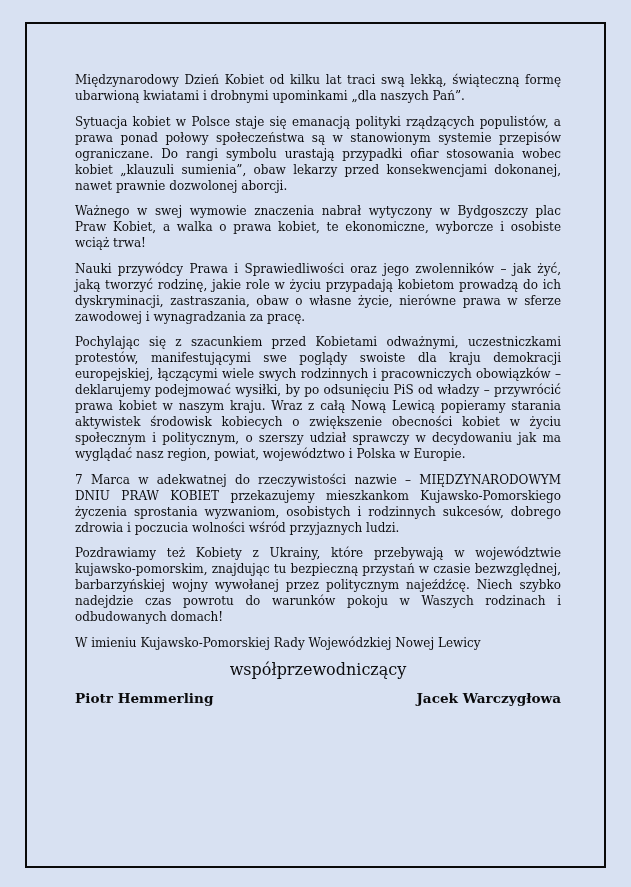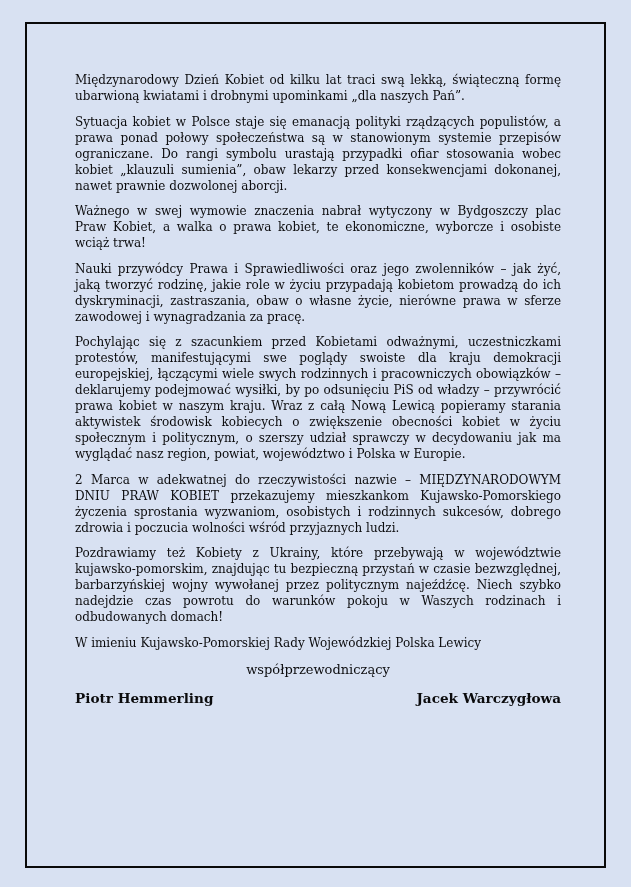--- a/index.html
+++ b/index.html
@@ -40,21 +40,21 @@
   p.body-par {
     font-size: 12px;
     line-height: 16px;
     text-align: justify;
     margin: 0 0 9.5px 0;
   }
   p.no-justify {
     text-align: left;
   }
   .center-line {
-    font-size: 13px;
+    font-size: 16px;
     line-height: 19.4px;
     text-align: center;
     margin: 0 0 9.5px 0;
   }
   .names-row {
     display: flex;
     justify-content: space-between;
     font-size: 13.6px;
     line-height: 19.4px;
     font-weight: bold;
@@ -72,25 +72,25 @@
   <p class="body-par">Międzynarodowy Dzień Kobiet od kilku lat traci swą lekką, świąteczną formę ubarwioną kwiatami i drobnymi upominkami „dla naszych Pań”.</p>
 
   <p class="body-par">Sytuacja kobiet w Polsce staje się emanacją polityki rządzących populistów, a prawa ponad połowy społeczeństwa są w stanowionym systemie przepisów ograniczane. Do rangi symbolu urastają przypadki ofiar stosowania wobec kobiet „klauzuli sumienia”, obaw lekarzy przed konsekwencjami dokonanej, nawet prawnie dozwolonej aborcji.</p>
 
   <p class="body-par">Ważnego w swej wymowie znaczenia nabrał wytyczony w Bydgoszczy plac Praw Kobiet, a walka o prawa kobiet, te ekonomiczne, wyborcze i osobiste wciąż trwa!</p>
 
   <p class="body-par">Nauki przywódcy Prawa i Sprawiedliwości oraz jego zwolenników – jak żyć, jaką tworzyć rodzinę, jakie role w życiu przypadają kobietom prowadzą do ich dyskryminacji, zastraszania, obaw o własne życie, nierówne prawa w sferze zawodowej i wynagradzania za pracę.</p>
 
   <p class="body-par">Pochylając się z szacunkiem przed Kobietami odważnymi, uczestniczkami protestów, manifestującymi swe poglądy swoiste dla kraju demokracji europejskiej, łączącymi wiele swych rodzinnych i pracowniczych obowiązków – deklarujemy podejmować wysiłki, by po odsunięciu PiS od władzy – przywrócić prawa kobiet w naszym kraju. Wraz z całą Nową Lewicą popieramy starania aktywistek środowisk kobiecych o zwiększenie obecności kobiet w życiu społecznym i politycznym, o szerszy udział sprawczy w decydowaniu jak ma wyglądać nasz region, powiat, województwo i Polska w Europie.</p>
 
-  <p class="body-par">2 Marca w adekwatnej do rzeczywistości nazwie – MIĘDZYNARODOWYM DNIU PRAW KOBIET przekazujemy mieszkankom Kujawsko-Pomorskiego życzenia sprostania wyzwaniom, osobistych i rodzinnych sukcesów, dobrego zdrowia i poczucia wolności wśród przyjaznych ludzi.</p>
+  <p class="body-par">7 Marca w adekwatnej do rzeczywistości nazwie – MIĘDZYNARODOWYM DNIU PRAW KOBIET przekazujemy mieszkankom Kujawsko-Pomorskiego życzenia sprostania wyzwaniom, osobistych i rodzinnych sukcesów, dobrego zdrowia i poczucia wolności wśród przyjaznych ludzi.</p>
 
   <p class="body-par">Pozdrawiamy też Kobiety z Ukrainy, które przebywają w województwie kujawsko-pomorskim, znajdując tu bezpieczną przystań w czasie bezwzględnej, barbarzyńskiej wojny wywołanej przez politycznym najeźdźcę. Niech szybko nadejdzie czas powrotu do warunków pokoju w Waszych rodzinach i odbudowanych domach!</p>
 
-  <p class="body-par no-justify">W imieniu Kujawsko-Pomorskiej Rady Wojewódzkiej Polska Lewicy</p>
+  <p class="body-par no-justify">W imieniu Kujawsko-Pomorskiej Rady Wojewódzkiej Nowej Lewicy</p>
 
   <div class="center-line">współprzewodniczący</div>
 
   <div class="names-row">
     <span>Piotr Hemmerling</span>
     <span>Jacek Warczygłowa</span>
   </div>
 
 </div>
 

